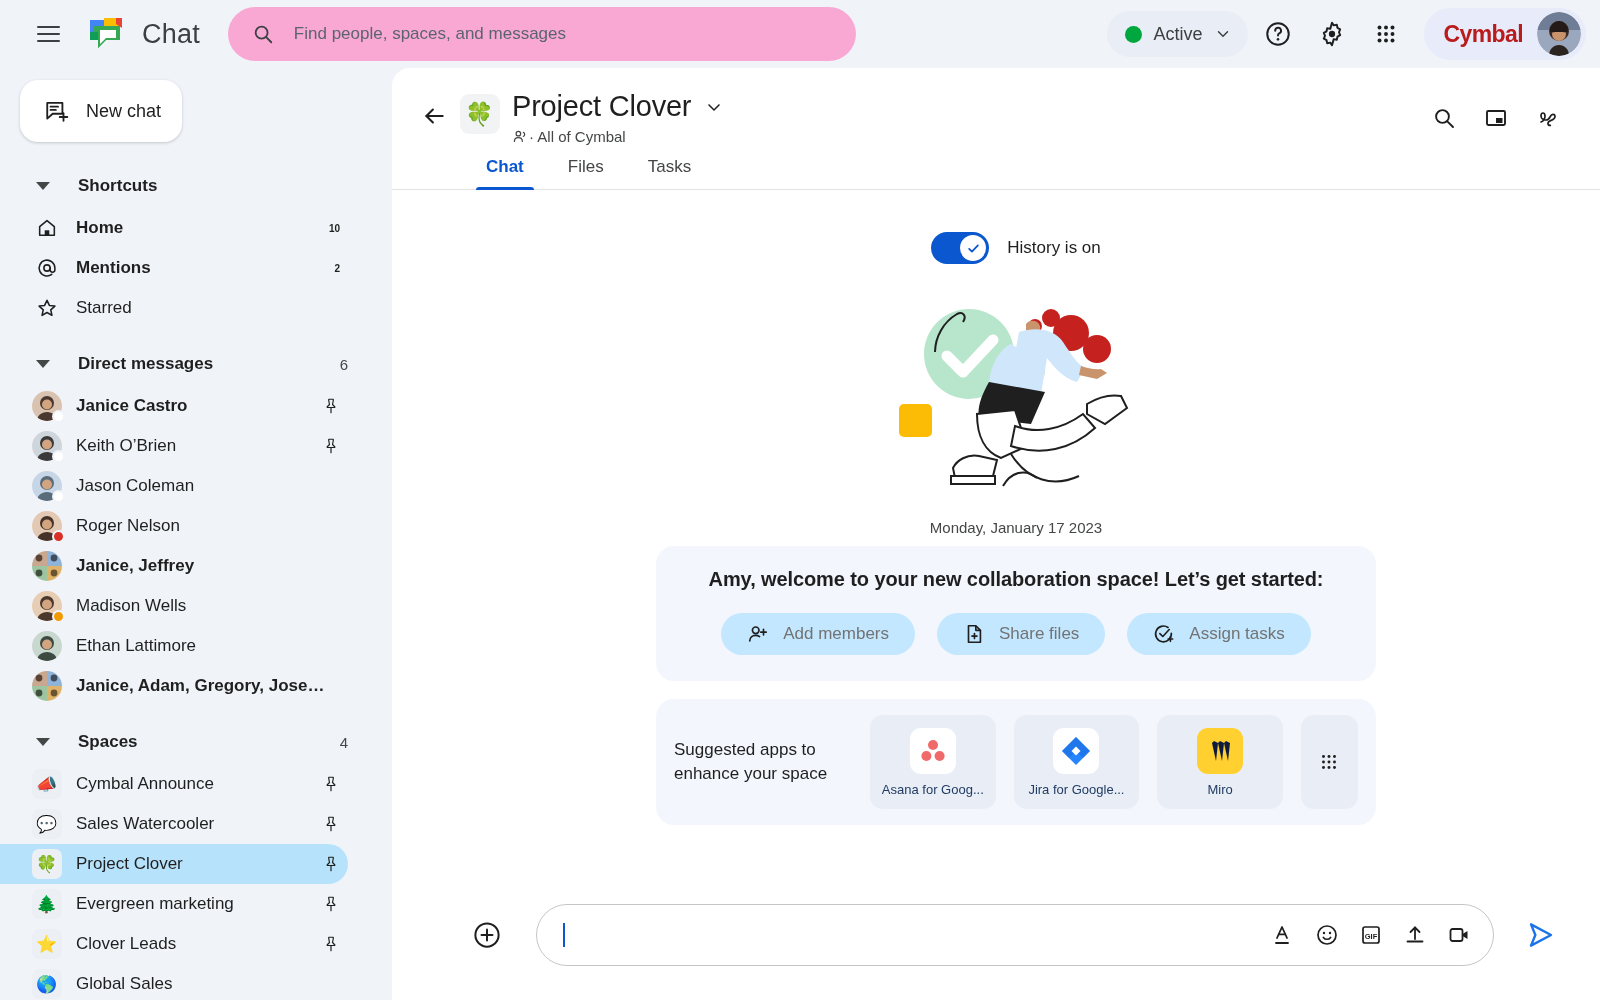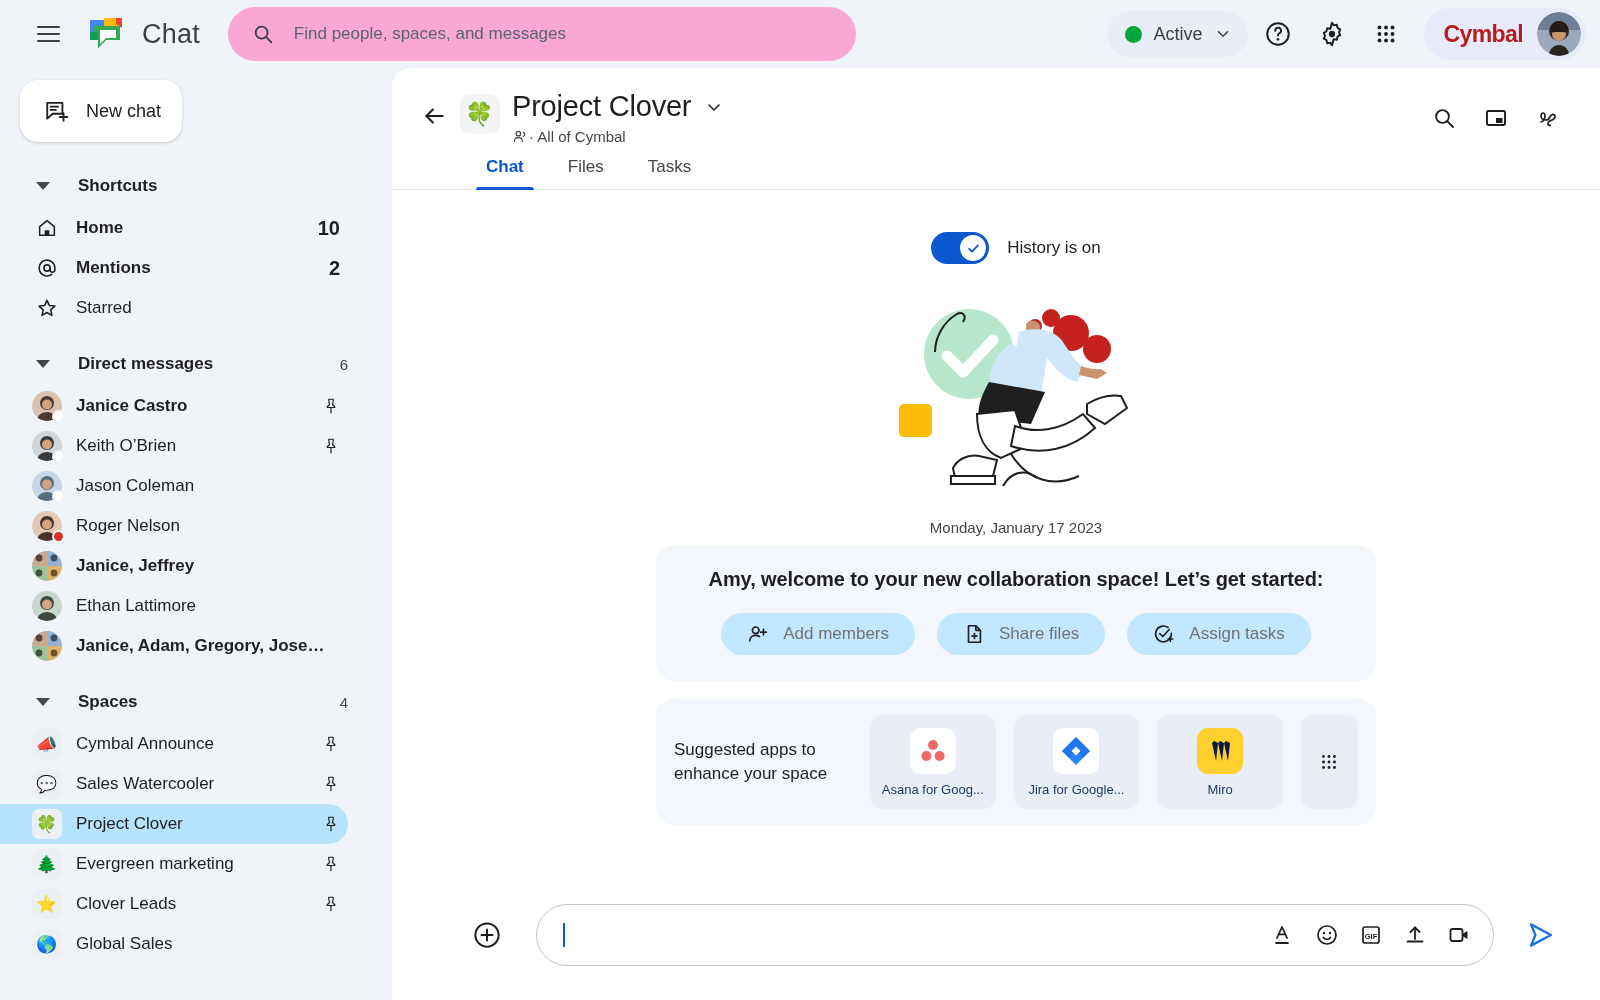--- a/index.html
+++ b/index.html
@@ -52,21 +52,21 @@
   .section-title { font-size: 17px; font-weight: bold; color: #1f1f1f; }
   .section-count { margin-left: auto; font-size: 15px; color: #444746; padding-right: 22px; }
 
   .row { height: 40px; display: flex; align-items: center; padding-left: 30px; border-radius: 0 22px 22px 0;
          margin-right: 22px; cursor: pointer; }
   .row.selected { background: #b6e3fb; }
   .row-ico { width: 34px; flex: 0 0 34px; display: flex; align-items: center; justify-content: center; }
   .row-label { font-size: 17px; color: #1f1f1f; margin-left: 12px; white-space: nowrap;
                overflow: hidden; text-overflow: ellipsis; }
   .row-label.bold { font-weight: bold; }
-  .row-count { margin-left: auto; font-size: 20px; color: #1f1f1f; font-weight: bold; padding-right: 8px; }
+  .row-count { margin-left: auto; font-size: 10px; color: #1f1f1f; font-weight: bold; padding-right: 8px; }
   .pin { margin-left: auto; padding-right: 8px; display: flex; }
 
   .av { width: 30px; height: 30px; border-radius: 50%; position: relative; flex: 0 0 30px; overflow: visible; }
   .badge { position: absolute; right: -3px; bottom: -2px; width: 13px; height: 13px; border-radius: 50%;
            border: 2px solid #f0f4f9; background: #fff; }
   .badge.dnd { background: #d93025; }
   .badge.away { background: #f29900; }
   .emoji-tile { width: 30px; height: 30px; border-radius: 7px; background: #eceff4;
                 display: flex; align-items: center; justify-content: center; font-size: 17px; flex: 0 0 30px; }
 
@@ -395,20 +395,41 @@
                     <rect x="15" y="15" width="15" height="15" fill="#e0b36a"></rect>
                     <circle cx="7" cy="7" r="3.4" fill="#5b4436"></circle>
                     <circle cx="22" cy="7" r="3.4" fill="#3f4d5e"></circle>
                     <circle cx="7" cy="22" r="3.4" fill="#3f5040"></circle>
                     <circle cx="22" cy="22" r="3.4" fill="#6b5230"></circle>
                   </g>
                 </svg>
               </span>
             </span>
             <span class="row-label bold">Janice, Jeffrey</span>
+          </div>
+          <div class="row">
+            <span class="row-ico">
+              <span class="av">
+                <svg width="30" height="30" viewBox="0 0 30 30">
+                  <defs>
+                    <clipPath id="p5">
+                      <circle cx="15" cy="15" r="15"></circle>
+                    </clipPath>
+                  </defs>
+                  <g clip-path="url(#p5)">
+                    <rect width="30" height="30" fill="#e8cdb5"></rect>
+                    <circle cx="15" cy="12" r="7" fill="#4a382c"></circle>
+                    <circle cx="15" cy="13.5" r="5" fill="#d3a480"></circle>
+                    <path d="M5 30c0-5.5 4.5-9 10-9s10 3.5 10 9z" fill="#4a382c"></path>
+                  </g>
+                </svg>
+                <span class="badge away"></span>
+              </span>
+            </span>
+            <span class="row-label">Madison Wells</span>
           </div>
           <div class="row">
             <span class="row-ico">
               <span class="av">
                 <svg width="30" height="30" viewBox="0 0 30 30">
                   <defs>
                     <clipPath id="p6">
                       <circle cx="15" cy="15" r="15"></circle>
                     </clipPath>
                   </defs>

